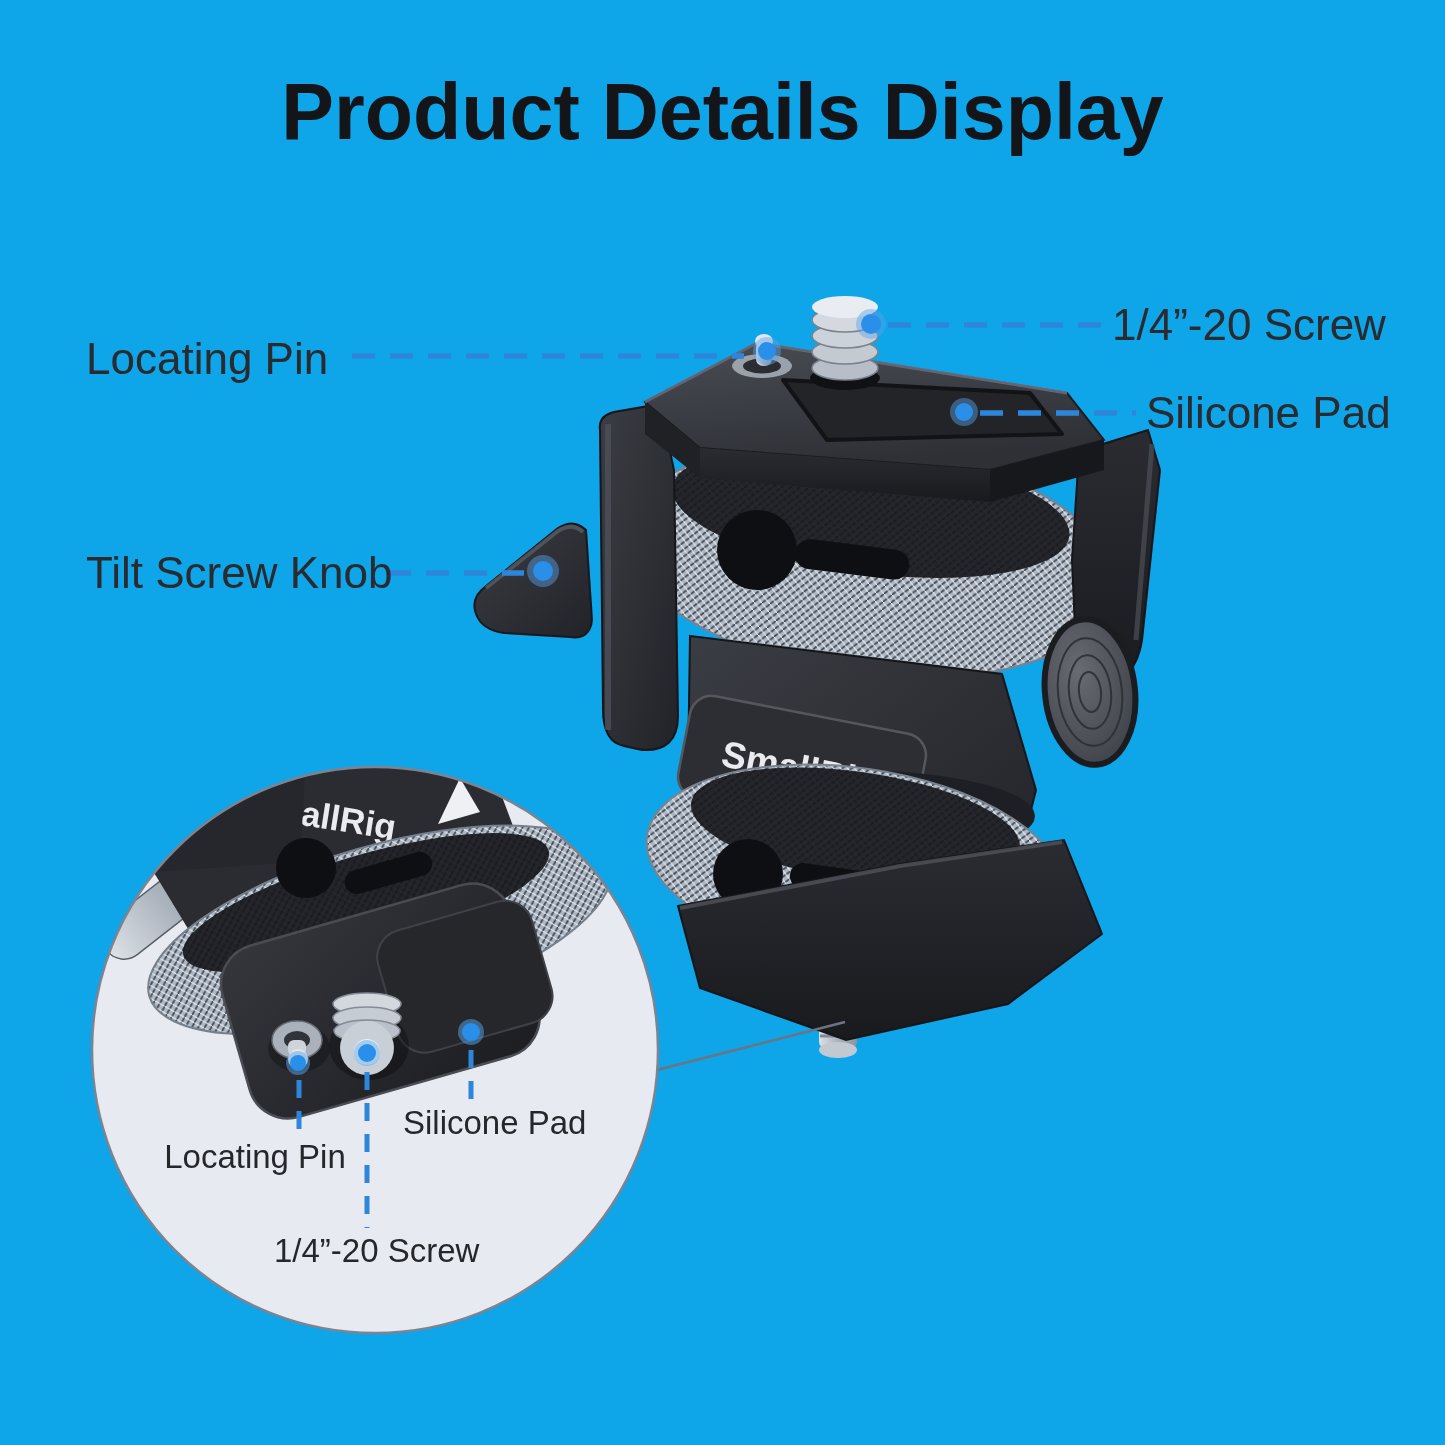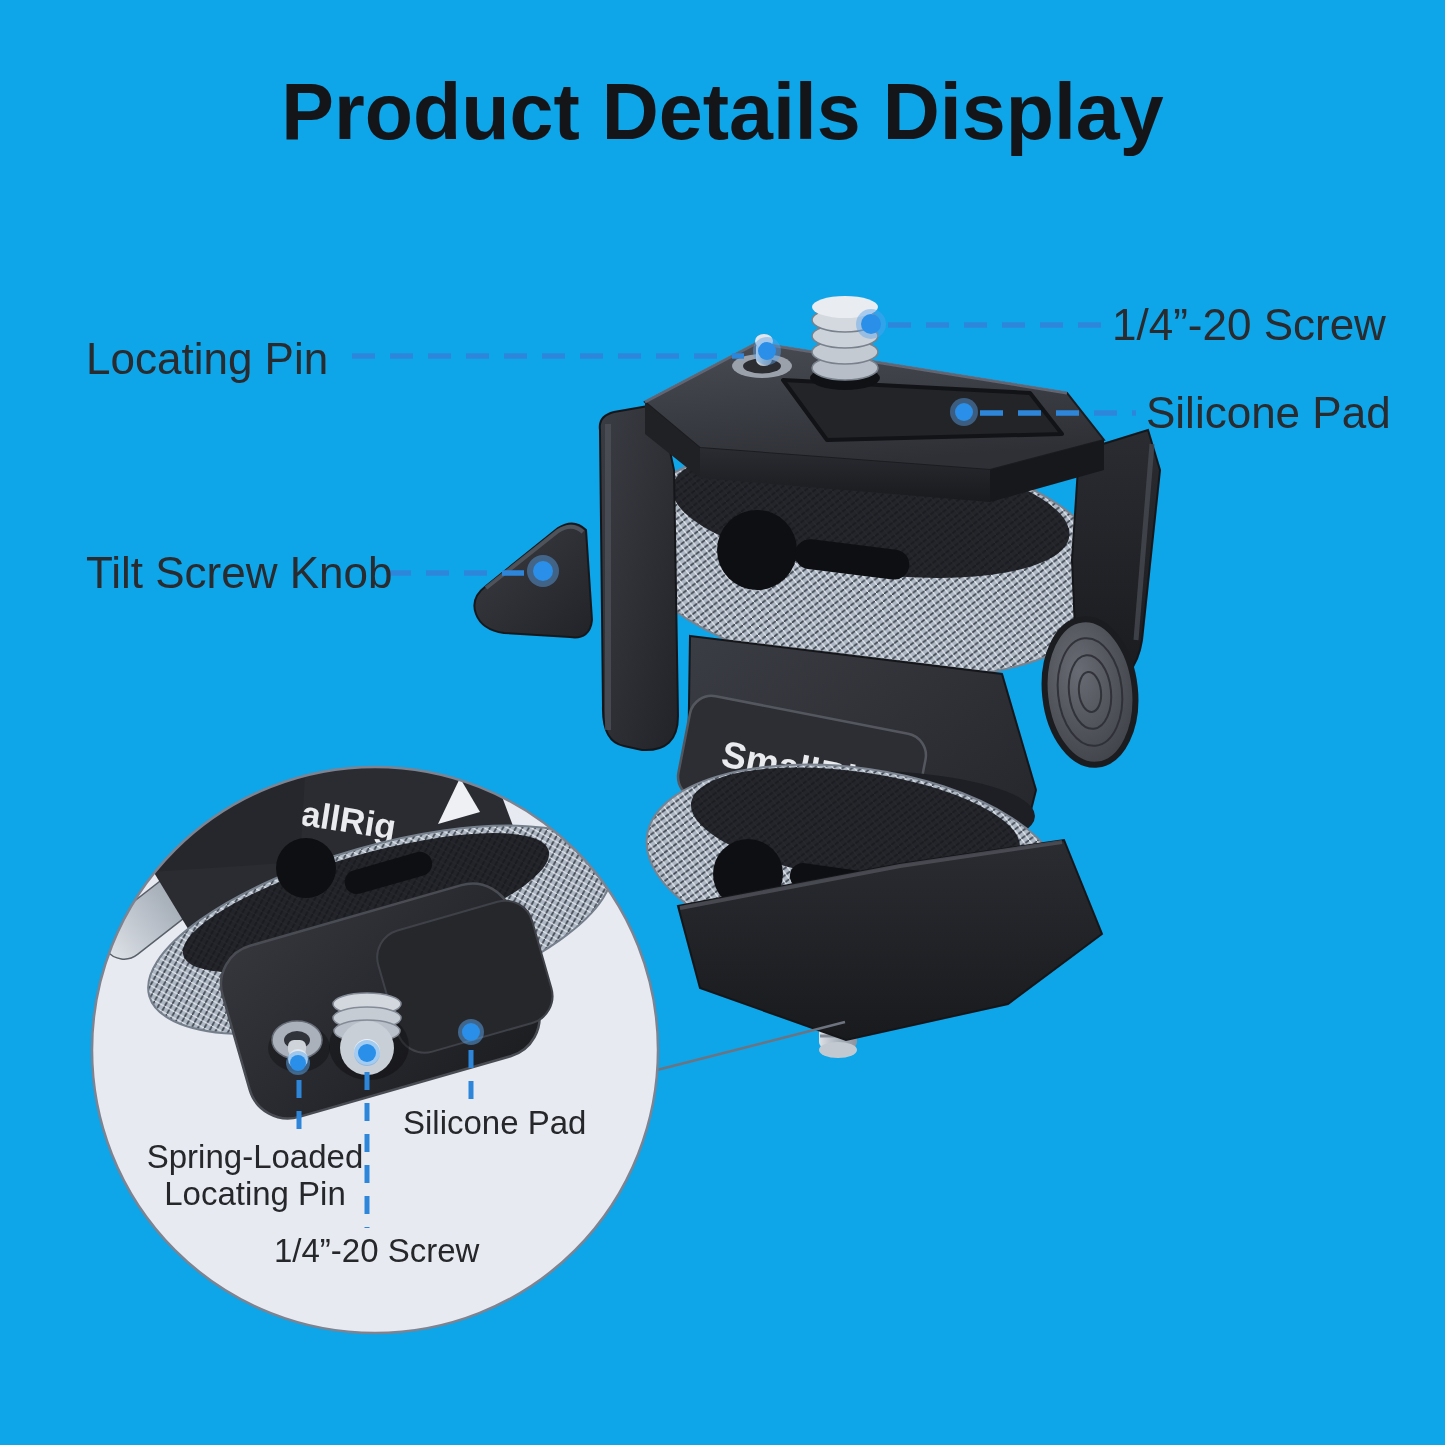--- a/index.html
+++ b/index.html
@@ -246,19 +246,18 @@
 
   <div class="callout-label" style="left:1112px;top:302px;">1/4”-20 Screw</div>
 
   <div class="callout-label" style="left:1146px;top:390px;">Silicone Pad</div>
 
   <div class="callout-label" style="left:86px;top:550px;">Tilt Screw Knob</div>
 
   <div class="inset-label" style="left:403px;top:1104px;">Silicone Pad</div>
 
   <div class="inset-label center" style="left:110px;top:1138px;width:290px;">
-    <div>Spring-Loaded</div>
     <div>Locating Pin</div>
   </div>
 
   <div class="inset-label" style="left:274px;top:1232px;">1/4”-20 Screw</div>
 
 </div>
 
 </body></html>

